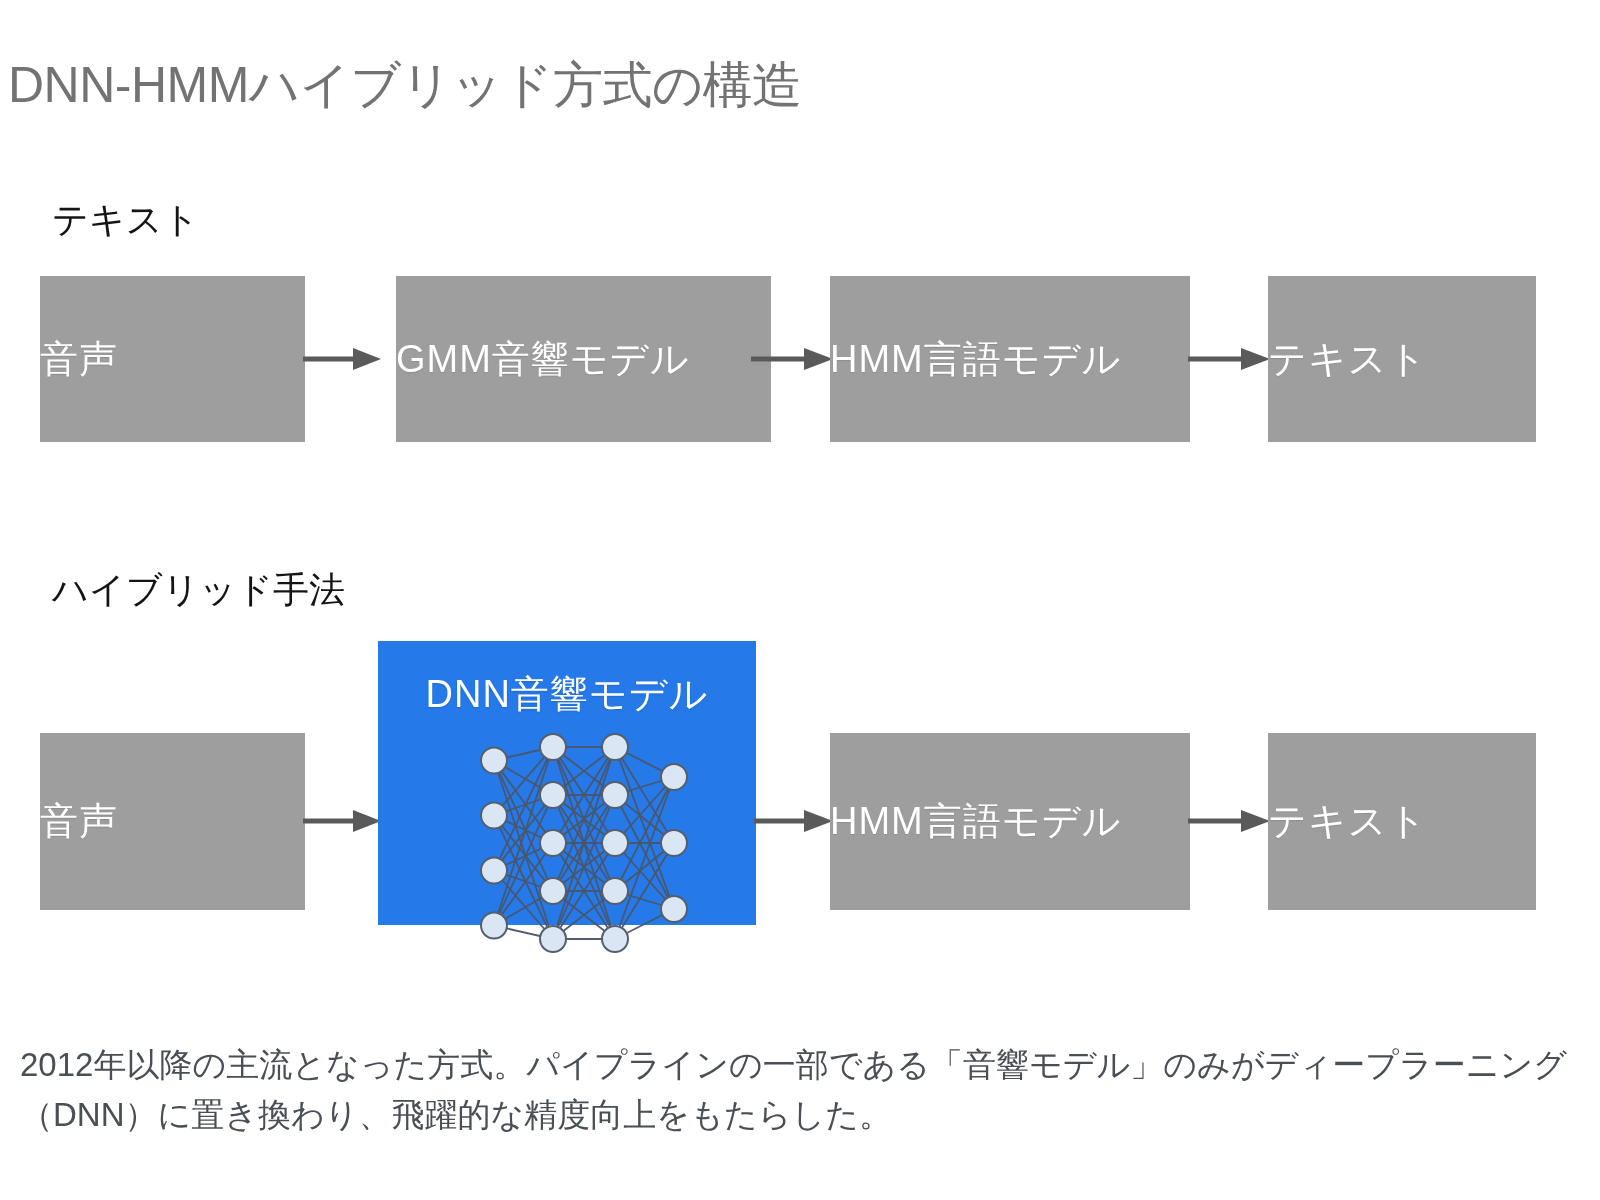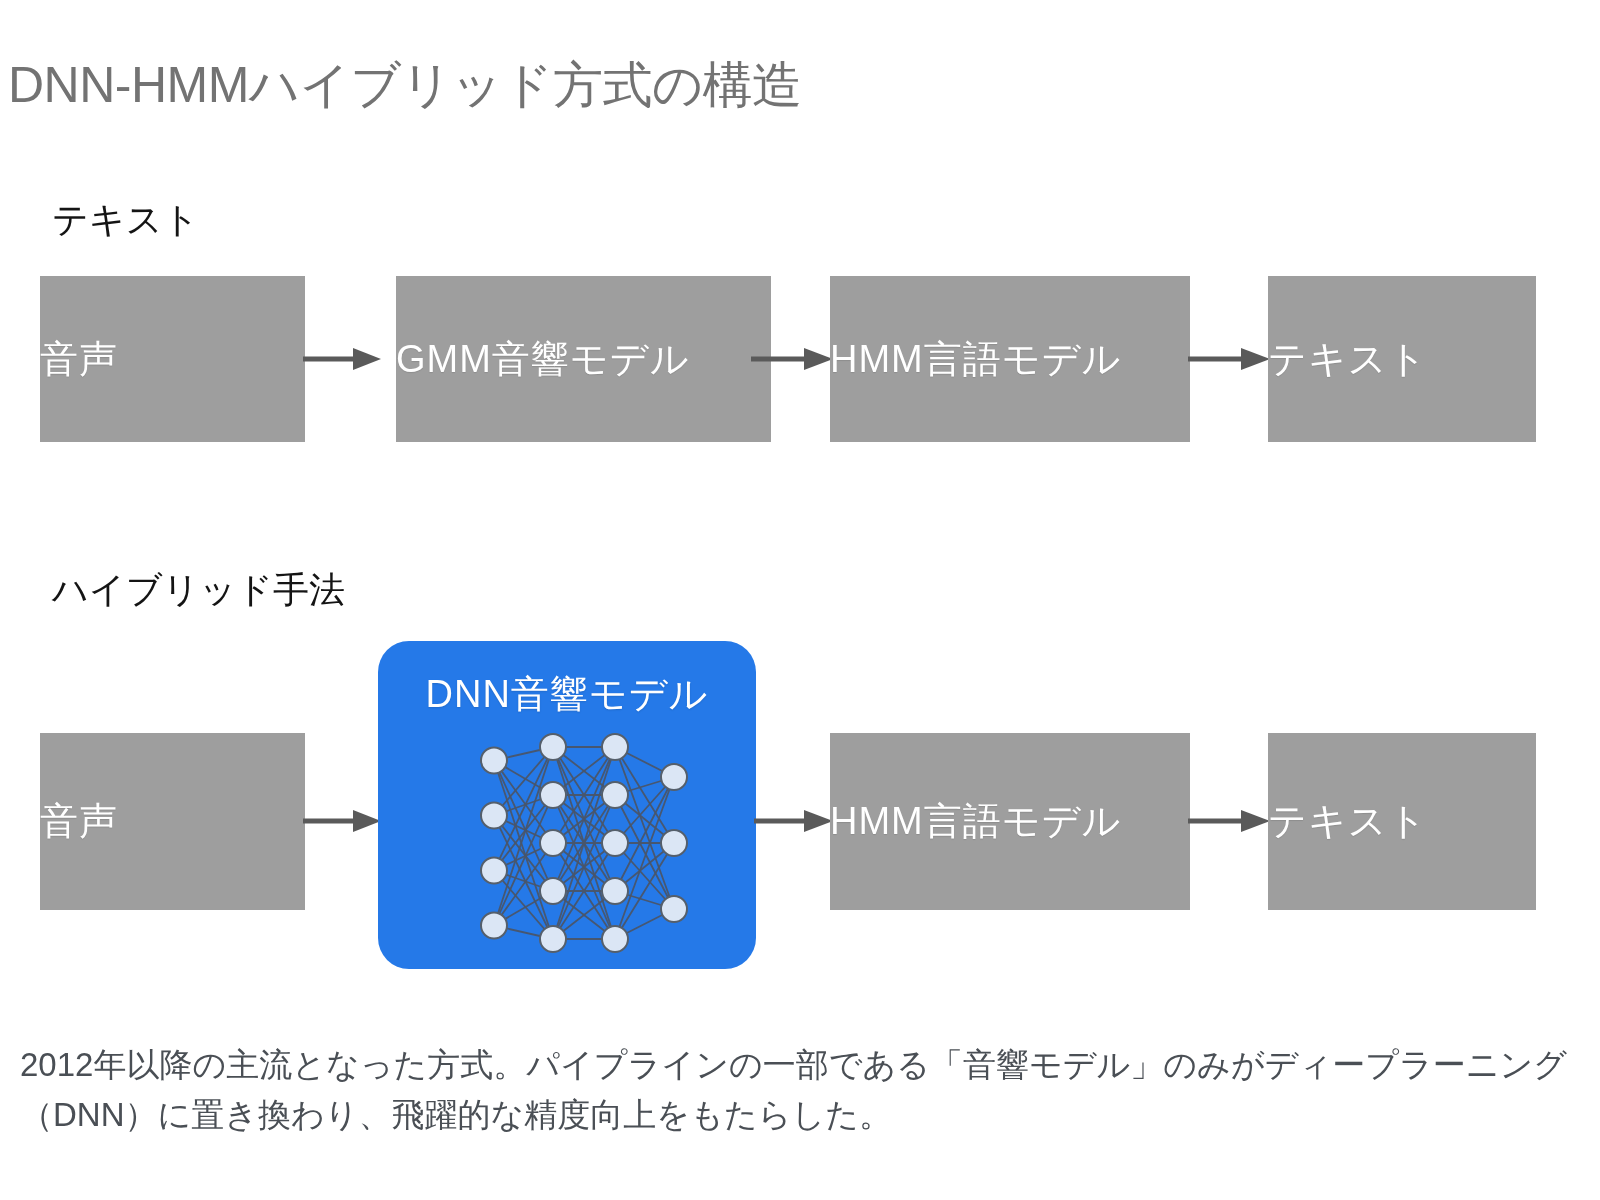--- a/index.html
+++ b/index.html
@@ -65,24 +65,23 @@
   #box-speech-bottom { left: 40px;   top: 733px; width: 265px; height: 177px; }
   #box-hmm-bottom    { left: 830px;  top: 733px; width: 360px; height: 177px; }
   #box-text-bottom   { left: 1268px; top: 733px; width: 268px; height: 177px; }
 
   
   #box-dnn {
     position: absolute;
     left: 378px;
     top: 641px;
     width: 378px;
-    height: 328px;
+    height: 284px;
     background: #2579e8;
     box-sizing: border-box;
-    border-radius: 31px;
   }
   #dnn-title {
     position: absolute;
     top: 28px;
     left: 0;
     width: 100%;
     text-align: center;
     color: #ffffff;
     font-size: 38px;
     letter-spacing: 1px;

